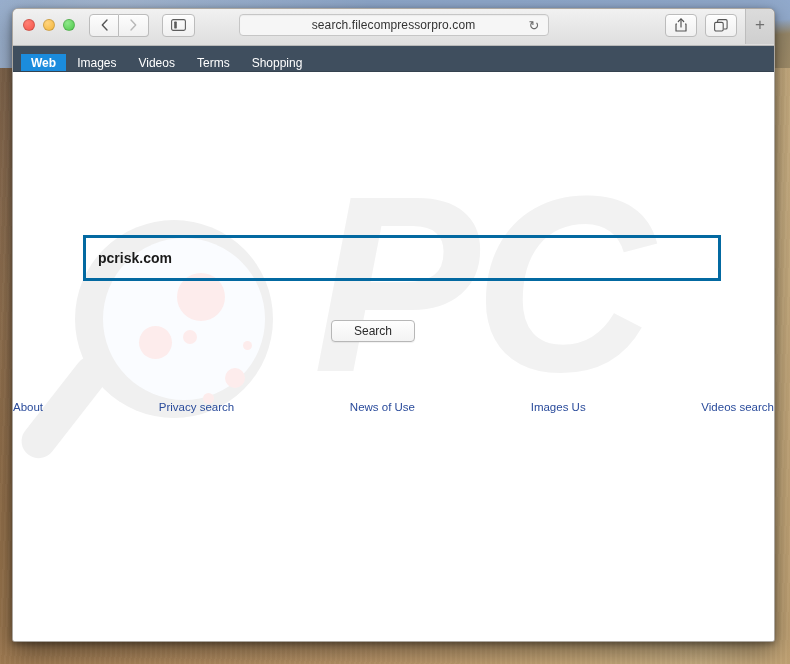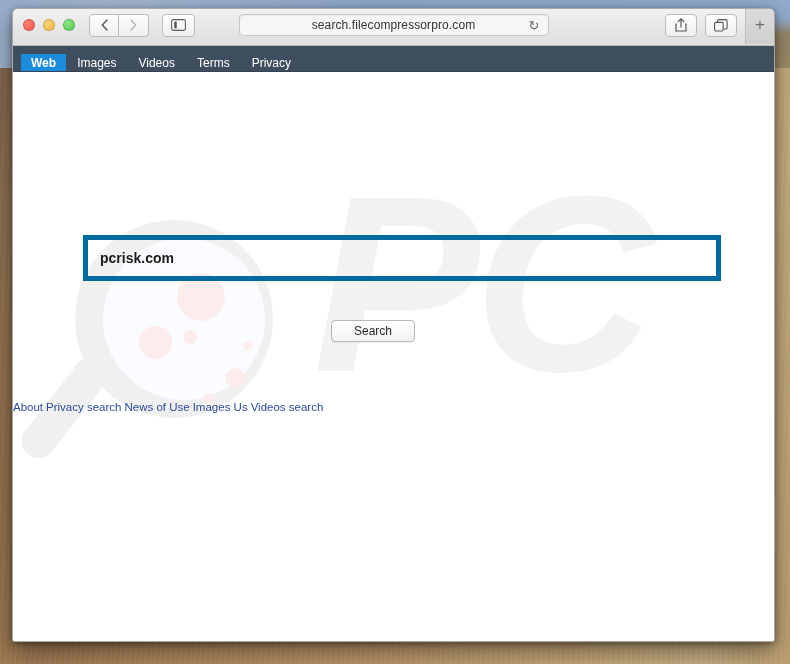--- a/index.html
+++ b/index.html
@@ -229,21 +229,21 @@
   .blob.b6 { left: 140px; top: 103px; width: 9px;  height: 9px;  }
 
   
   #search-box {
     position: absolute;
     left: 70px;
     top: 163px;
     width: 638px;
     height: 46px;
     background: transparent;
-    border: 5px solid #0369a1;
+    border: 3px solid #0369a1;
     display: flex;
     align-items: center;
     padding: 0 12px;
   }
   #search-value {
     font-size: 14px;
     font-weight: bold;
     color: #1a1a1a;
   }
 
@@ -262,21 +262,21 @@
     align-items: center;
     justify-content: center;
     box-shadow: 0 1px 1px rgba(0,0,0,0.06);
   }
 
   #footer-links {
     position: absolute;
     left: 0; right: 0;
     top: 329px;
     display: flex;
-    justify-content: flex-start;
+    justify-content: space-between;
     gap: 3px;
   }
   .footer-link {
     font-size: 11.5px;
     color: #2a4b9b;
     text-decoration: none;
     white-space: nowrap;
   }
 
   
@@ -344,21 +344,21 @@
       </div>
       <div id="new-tab-btn">+</div>
     </div>
   </div>
 
   <div id="site-nav">
     <div class="nav-item active">Web</div>
     <div class="nav-item">Images</div>
     <div class="nav-item">Videos</div>
     <div class="nav-item">Terms</div>
-    <div class="nav-item">Privacy</div>
+    <div class="nav-item">Shopping</div>
   </div>
 
   <div id="page">
 
     <div id="wm-pc">PC</div>
 
     <div id="wm-glass">
       <div id="glass-handle"></div>
       <div id="glass-ring">
         <div id="glass-lens">

